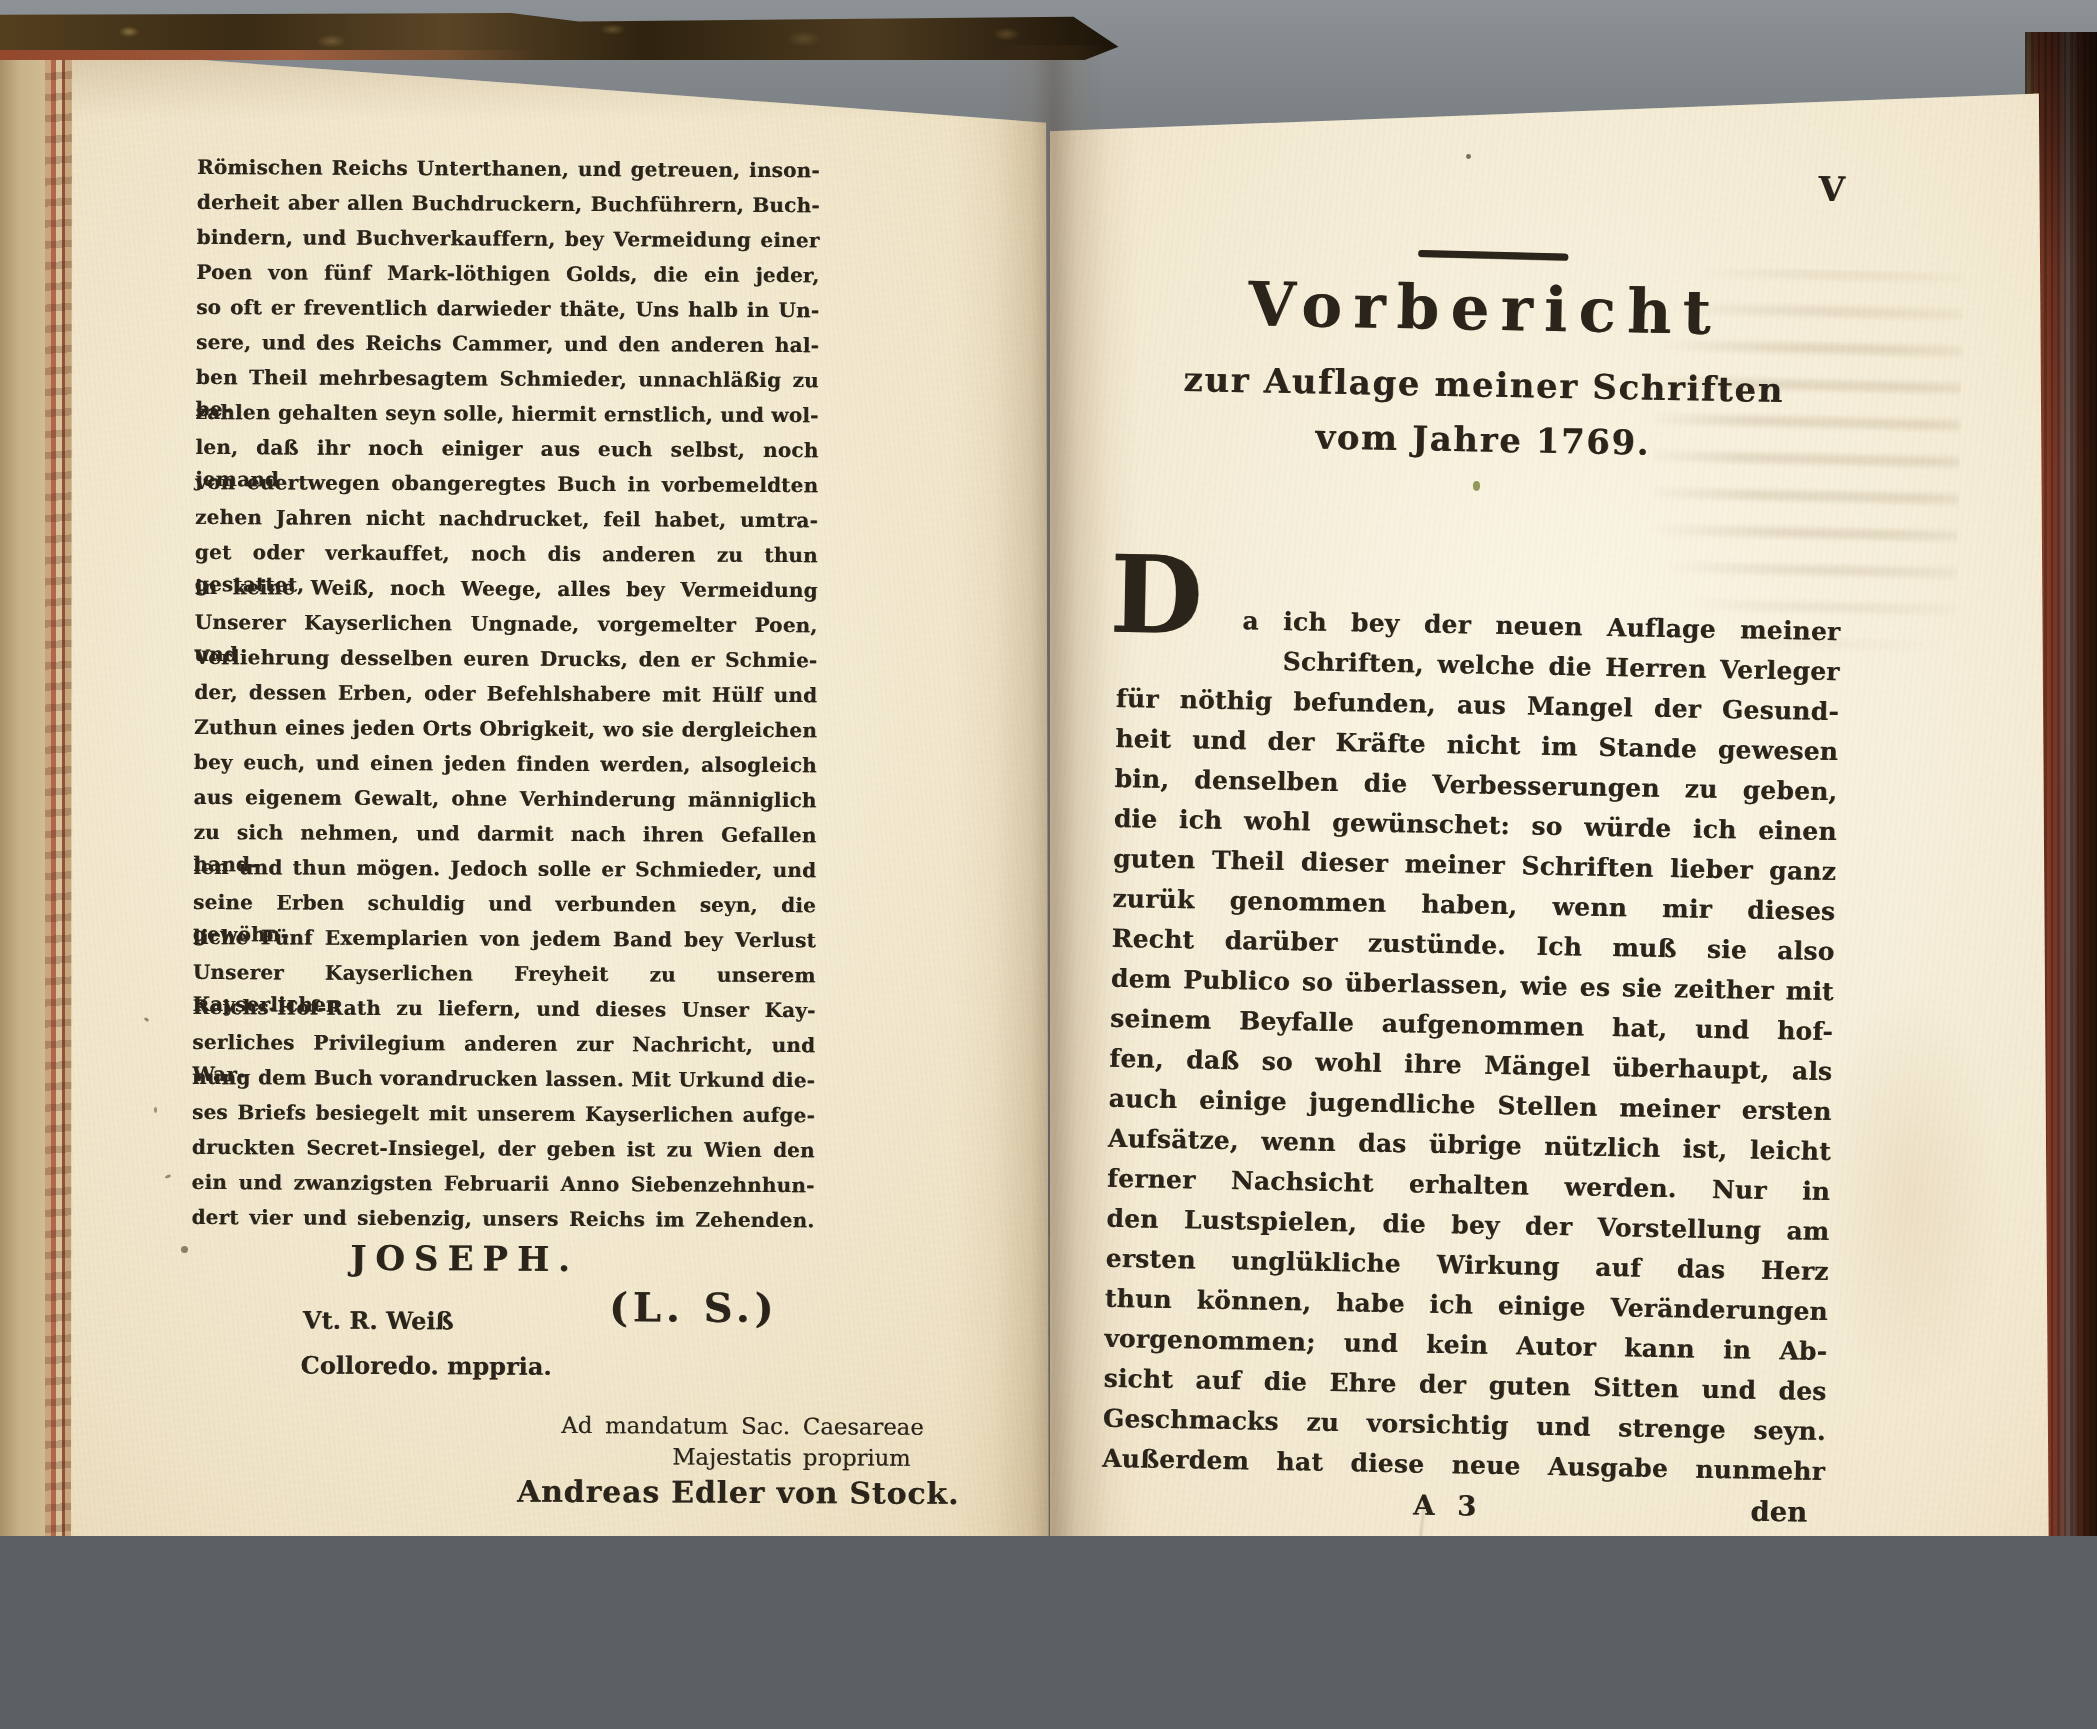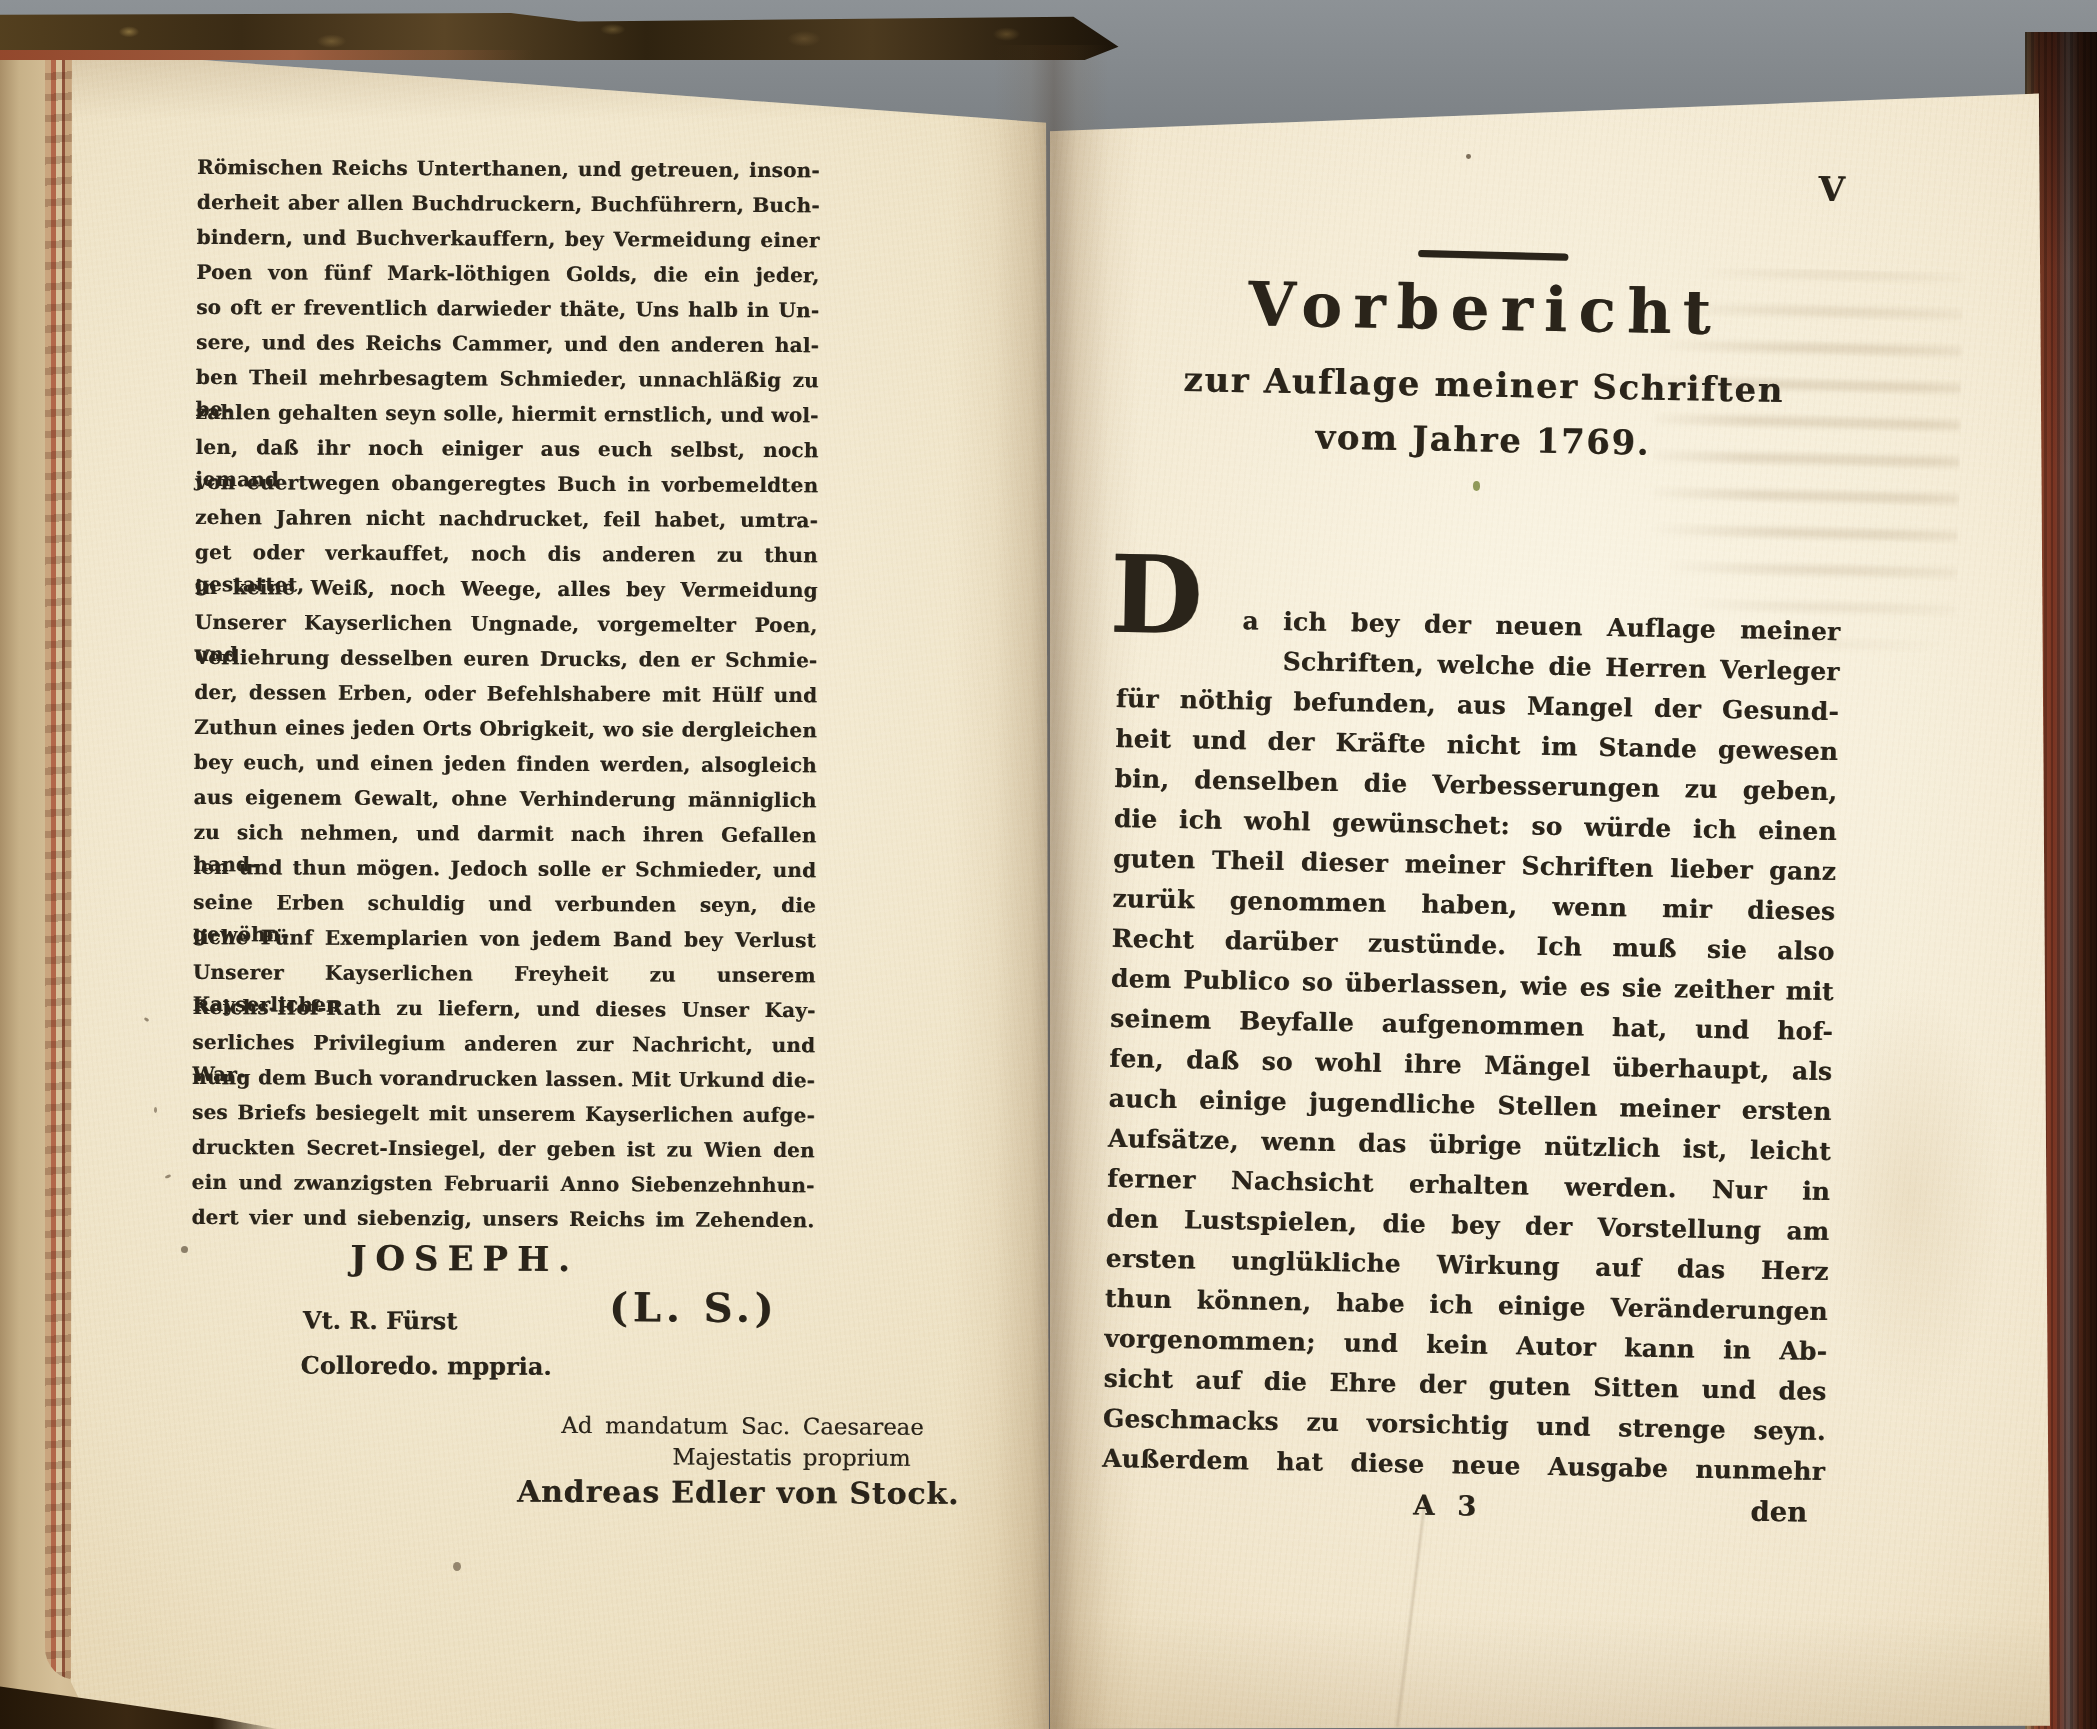--- a/index.html
+++ b/index.html
@@ -1,16 +1,16 @@
 <!DOCTYPE html>
 <html style="font-size:13px"><head>
 <meta charset="utf-8">
 <style>
   html,body{margin:0;padding:0;background:#5c6064;}
-  .canvas{position:relative;width:2097px;height:1729px;overflow:hidden;
+  .canvas{position:relative;width:2097px;height:1536px;overflow:hidden;
     font-family:"DejaVu Serif","Liberation Serif",serif;}
   .bg{position:absolute;inset:0;z-index:0;
     background:linear-gradient(180deg,#8d9296 0%,#7b8084 8%,#72767a 50%,#686c70 100%);}
   
   .underpages-left{position:absolute;left:0;top:37px;width:107px;height:1692px;z-index:1;
     background:linear-gradient(90deg,#a98f68 0%,#c7b188 18%,#d6c19a 55%,#cdb68e 100%);}
   
   .edge-strips-left{position:absolute;left:45px;top:52px;width:63px;height:1628px;z-index:2;
     background:
       repeating-linear-gradient(176deg,rgba(90,45,25,.25) 0 7.3px,rgba(0,0,0,0) 7.3px 21px),
@@ -175,21 +175,21 @@
         <div class="tl">Unserer Kayserlichen Freyheit zu unserem Kayserlichen</div>
         <div class="tl">Reichs-Hof-Rath zu liefern, und dieses Unser Kay-</div>
         <div class="tl">serliches Privilegium anderen zur Nachricht, und War-</div>
         <div class="tl">nung dem Buch vorandrucken lassen.  Mit Urkund die-</div>
         <div class="tl">ses Briefs besiegelt mit unserem Kayserlichen aufge-</div>
         <div class="tl">druckten Secret-Insiegel, der geben ist zu Wien den</div>
         <div class="tl">ein und zwanzigsten Februarii Anno Siebenzehnhun-</div>
         <div class="tl">dert vier und siebenzig, unsers Reichs im Zehenden.</div>
       </div>
     <div class="sig sig-joseph">JOSEPH.</div>
-    <div class="sig sig-vt">Vt. R. Fürst</div>
+    <div class="sig sig-vt">Vt. R. Weiß</div>
     <div class="sig sig-coll">Colloredo. mppria.</div>
     <div class="sig sig-seal">(L. S.)</div>
     <div class="sig sig-mand1">Ad mandatum Sac. Caesareae</div>
     <div class="sig sig-mand2">Majestatis proprium</div>
     <div class="sig sig-secr">Andreas Edler von Stock.</div>
   </div>
 
   <div class="right-text ink">
     <div class="pagenum">V</div>
     <div class="rule"></div>

